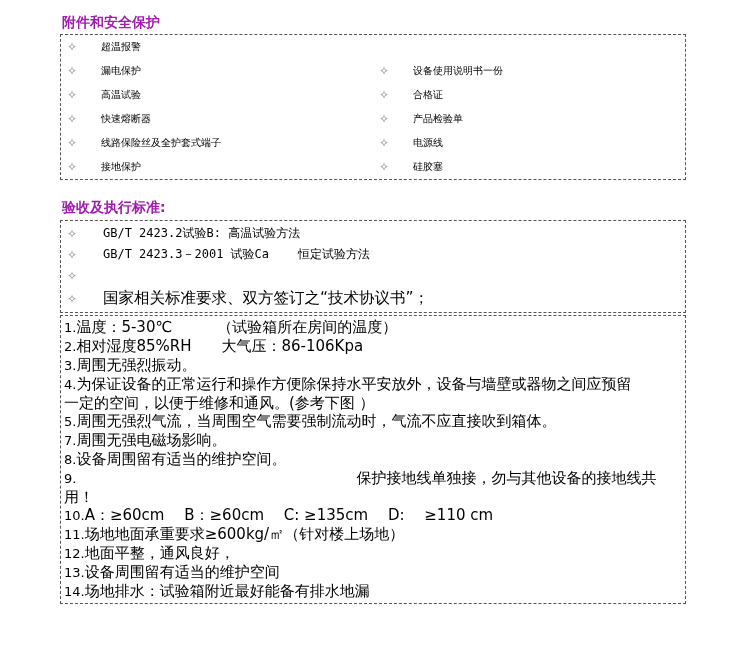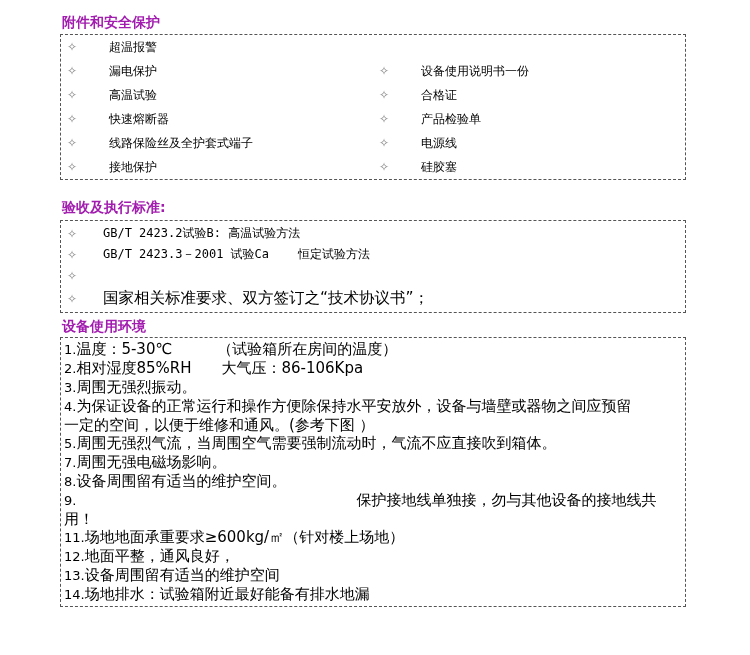--- a/index.html
+++ b/index.html
@@ -33,21 +33,21 @@
   .t1-row { display: flex; height: 24px; }
   .t1-row .cell { display: flex; align-items: center; }
   .t1-row .left { width: 312px; }
   .t1-row .right { flex: 1; }
 
   .blt {
     display: inline-block; width: 14px; margin-left: 6px;
     color: #8f8f8f; font-size: 12px; line-height: 1;
     flex: none;
   }
-  .itm-txt { margin-left: 28px; font-size: 12px; white-space: pre-wrap; }
+  .itm-txt { margin-left: 20px; font-size: 10px; white-space: pre-wrap; }
 
   
   .title-2 { margin-top: 18px; }
   .tbl2 { margin-top: 4px; padding: 2px 0 1px 0; }
   .t2-row { display: flex; align-items: center; height: 21px; }
   .t2-row .itm-txt {
     font-family: "DejaVu Sans Mono", "Liberation Mono", monospace;
     font-size: 12px; margin-left: 22px;
   }
   .t2-row.big { height: 25px; }
@@ -146,33 +146,33 @@
       </div>
       <div class="t2-row">
         <span class="blt">✧</span>
       </div>
       <div class="t2-row big">
         <span class="blt">✧</span>
         <span class="itm-txt">国家相关标准要求、双方签订之“技术协议书”；</span>
       </div>
     </div>
 
-    <div class="sec-title title-3">设备使用环境</div>
 
     <div class="tbl tbl3">
       <div class="env-line"><span class="num">1.</span><span class="txt">温度：5-30℃　　　（试验箱所在房间的温度）</span></div>
       <div class="env-line"><span class="num">2.</span><span class="txt">相对湿度85%RH　　大气压：86-106Kpa</span></div>
       <div class="env-line"><span class="num">3.</span><span class="txt">周围无强烈振动。</span></div>
       <div class="env-line"><span class="num">4.</span><span class="txt">为保证设备的正常运行和操作方便除保持水平安放外，设备与墙壁或器物之间应预留
 一定的空间，以便于维修和通风。(参考下图 ）</span></div>
       <div class="env-line"><span class="num">5.</span><span class="txt">周围无强烈气流，当周围空气需要强制流动时，气流不应直接吹到箱体。</span></div>
       <div class="env-line"><span class="num">7.</span><span class="txt">周围无强电磁场影响。</span></div>
       <div class="env-line"><span class="num">8.</span><span class="txt">设备周围留有适当的维护空间。</span></div>
       <div class="env-line indent"><span class="num">9.</span><span class="txt">保护接地线单独接，勿与其他设备的接地线共
 用！</span></div>
+      <div class="env-line"><span class="num">10.</span><span class="txt">A：≥60cm　 B：≥60cm　 C: ≥135cm　 D: 　≥110 cm</span></div>
       <div class="env-line"><span class="num">11.</span><span class="txt">场地地面承重要求≥600kg/㎡（针对楼上场地）</span></div>
       <div class="env-line"><span class="num">12.</span><span class="txt">地面平整，通风良好，</span></div>
       <div class="env-line"><span class="num">13.</span><span class="txt">设备周围留有适当的维护空间</span></div>
       <div class="env-line"><span class="num">14.</span><span class="txt">场地排水：试验箱附近最好能备有排水地漏</span></div>
     </div>
 
   </div>
 </div>
 
 </body></html>

